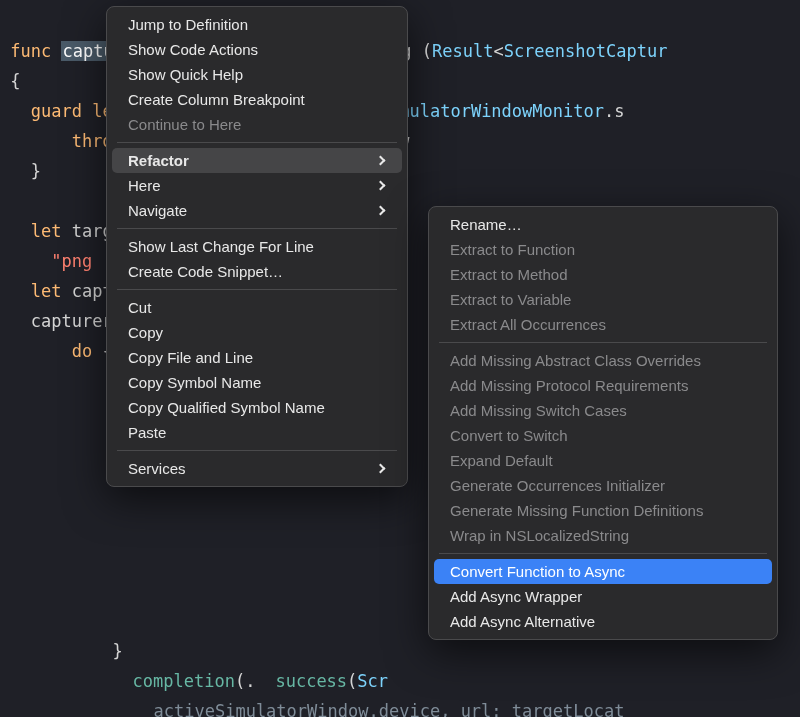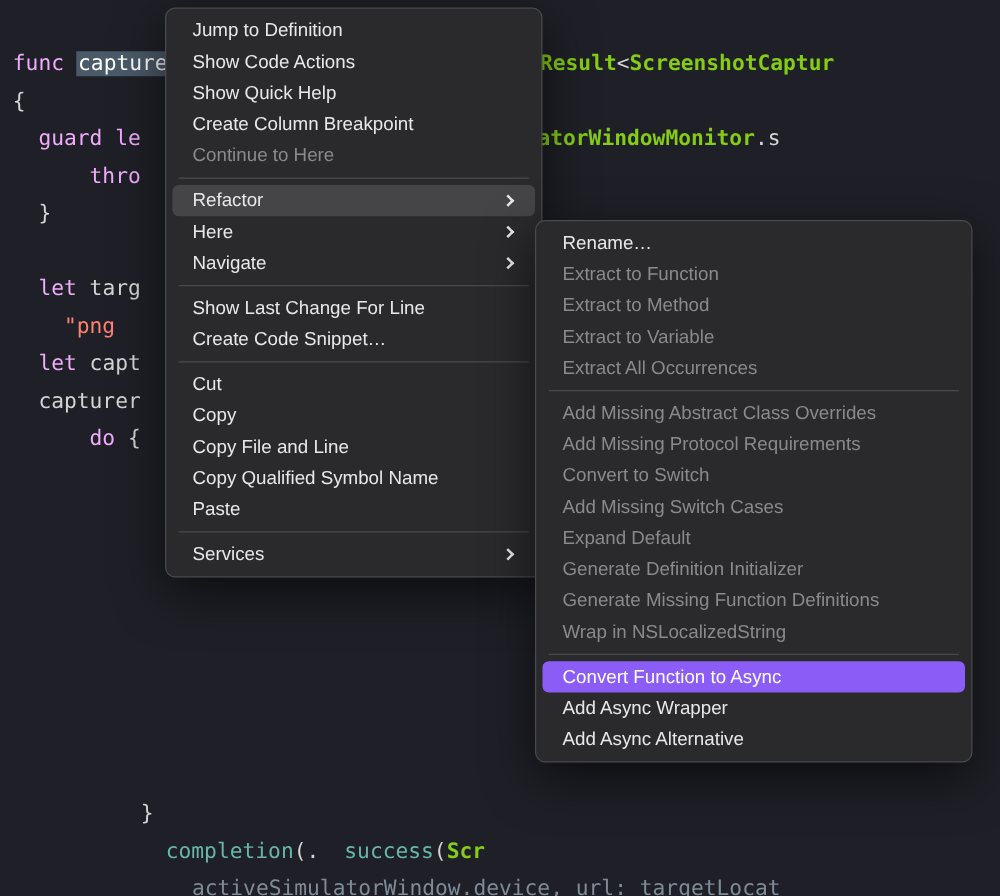--- a/index.html
+++ b/index.html
@@ -16,59 +16,59 @@
     .code-bg {
       position: absolute;
       inset: 0;
       font-family: "SF Mono", Menlo, Monaco, Consolas, monospace;
       font-size: 17px;
       line-height: 30px;
       padding: 6px 0 0 0;
       white-space: pre;
       color: #d4d4d4;
     }
-    .kw { color: #f0abfc; }
+    .kw { color: #fdba74; }
     .fn { color: #67b7a4; margin-left: 20px; }
-    .type { color: #84cc16; font-weight: bold; }
+    .type { color: #7dd3fc; }
     .str { color: #ff8170; }
     .hl { background: #4a5a68; color: #fff; padding: 0 1px; }
     .dim { color: #7f8c98; }
 
     .menu {
       position: absolute;
       background: #2a2a2c;
       border: 1px solid #4a4a4c;
       border-radius: 8px;
       box-shadow: 0 12px 40px rgba(0,0,0,0.6);
       padding: 5px 0;
       color: #e8e8e8;
       font-size: 15px;
     }
     .menu.main {
-      left: 132px;
+      left: 106px;
       top: 6px;
       width: 302px;
     }
     .menu.sub {
       left: 428px;
-      top: 176px;
+      top: 206px;
       width: 350px;
     }
     .menu-item {
       display: flex;
       align-items: center;
       justify-content: space-between;
       padding: 4px 16px;
       cursor: default;
       border-radius: 5px;
       margin: 0 5px;
     }
     .menu-item.disabled { color: #8a8a8c; text-align: center; }
-    .menu-item.hovered { background: #454547; }
-    .menu-item.selected { background: #8b5cf6; color: #fff; }
+    .menu-item.hovered { background: #454547; font-weight: bold; }
+    .menu-item.selected { background: #3b82f6; color: #fff; }
     .menu-sep {
       height: 1px;
       background: #4a4a4c;
       margin: 5px 10px;
     }
     .chevron {
       display: inline-block;
       width: 7px;
       height: 7px;
       border-right: 2px solid currentColor;
@@ -146,20 +146,23 @@
   <div class="menu-item">
       <span>Cut</span>
     </div>
   <div class="menu-item">
       <span>Copy</span>
     </div>
   <div class="menu-item">
       <span>Copy File and Line</span>
     </div>
   <div class="menu-item">
+      <span>Copy Symbol Name</span>
+    </div>
+  <div class="menu-item">
       <span>Copy Qualified Symbol Name</span>
     </div>
   <div class="menu-item">
       <span>Paste</span>
     </div>
   <div class="menu-sep"></div>
   <div class="menu-item">
       <span>Services</span>
       <span class="chevron"></span>
     </div>
@@ -182,30 +185,30 @@
       <span>Extract All Occurrences</span>
     </div>
   <div class="menu-sep"></div>
   <div class="menu-item disabled">
       <span>Add Missing Abstract Class Overrides</span>
     </div>
   <div class="menu-item disabled">
       <span>Add Missing Protocol Requirements</span>
     </div>
   <div class="menu-item disabled">
+      <span>Add Missing Switch Cases</span>
+    </div>
+  <div class="menu-item disabled">
       <span>Convert to Switch</span>
     </div>
   <div class="menu-item disabled">
-      <span>Add Missing Switch Cases</span>
-    </div>
-  <div class="menu-item disabled">
       <span>Expand Default</span>
     </div>
   <div class="menu-item disabled">
-      <span>Generate Definition Initializer</span>
+      <span>Generate Occurrences Initializer</span>
     </div>
   <div class="menu-item disabled">
       <span>Generate Missing Function Definitions</span>
     </div>
   <div class="menu-item disabled">
       <span>Wrap in NSLocalizedString</span>
     </div>
   <div class="menu-sep"></div>
   <div class="menu-item selected">
       <span>Convert Function to Async</span>

